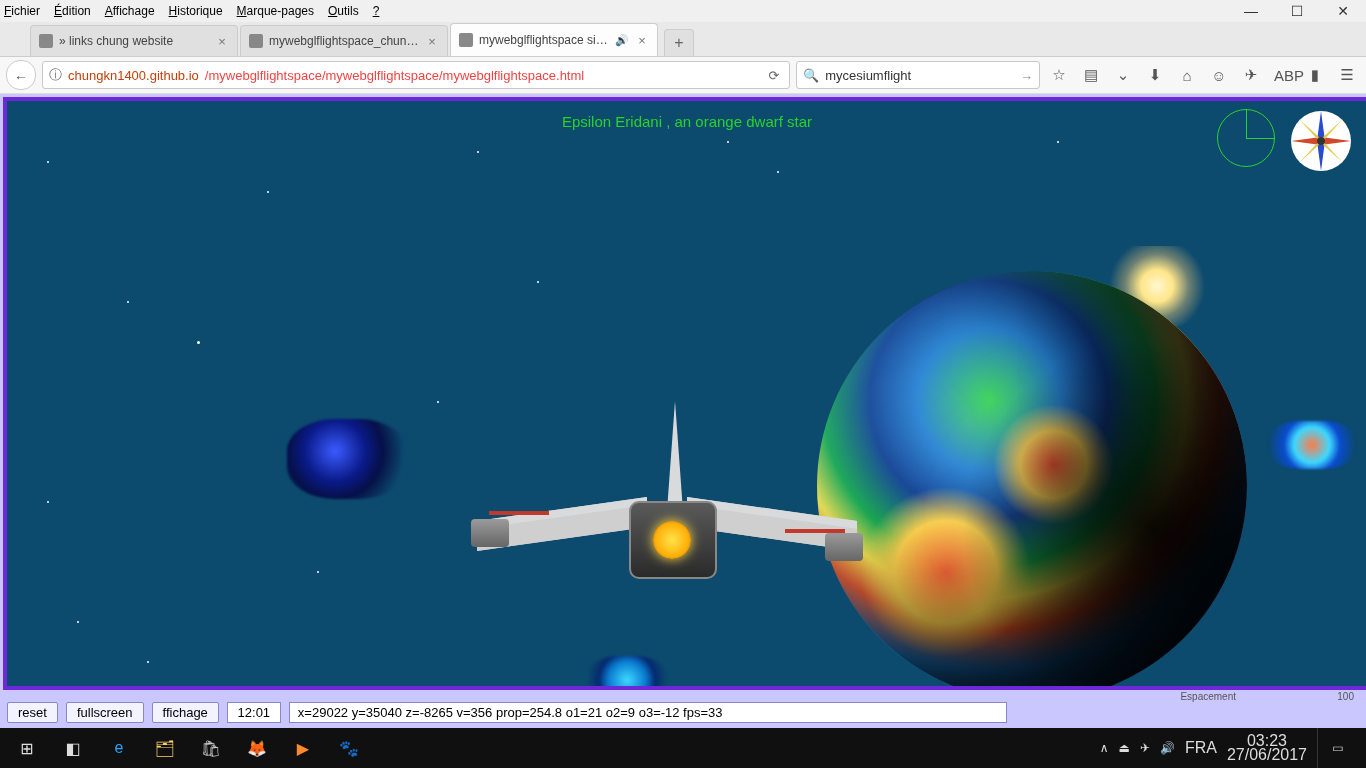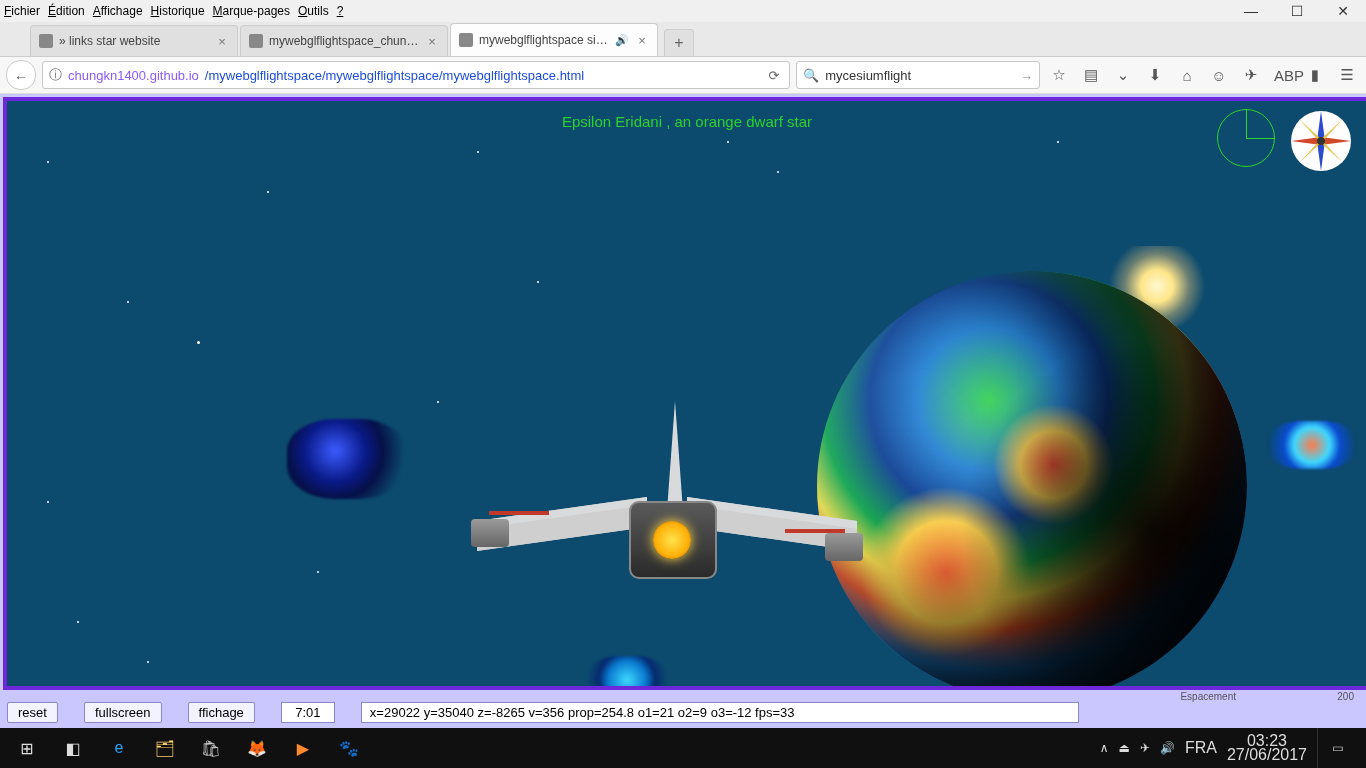--- a/index.html
+++ b/index.html
@@ -1,38 +1,38 @@
 <!DOCTYPE html>
 <html><head>
 <meta charset="utf-8">
 <style>
   html,body{margin:0;padding:0;width:1366px;height:768px;overflow:hidden;font-family:"Segoe UI",Tahoma,Arial,sans-serif;font-size:12px;background:#000;color:#000}
   
   .window{width:1366px;height:768px;background:#f0f0f0;display:flex;flex-direction:column;position:relative}
   
-  .menubar{height:22px;background:#f0f0f0;display:flex;align-items:center;padding:0 4px;gap:8px;font-size:12px}
+  .menubar{height:22px;background:#f0f0f0;display:flex;align-items:center;padding:0 4px;gap:14px;font-size:12px}
   .menubar .menuitem{cursor:default}
   .menubar .menuitem u{text-decoration:underline}
   .winbuttons{position:absolute;top:0;right:0;height:22px;display:flex}
   .winbuttons div{width:46px;height:22px;display:flex;align-items:center;justify-content:center;font-size:14px;color:#333}
   
   .tabstrip{height:34px;background:#e9e9e9;display:flex;align-items:flex-end;padding:0 0 0 30px;gap:2px;position:relative;border-bottom:1px solid #ccc}
   .tab{height:30px;min-width:190px;max-width:200px;background:#e0e0e0;border:1px solid #ccc;border-bottom:none;border-radius:4px 4px 0 0;display:flex;align-items:center;padding:0 8px;gap:6px;color:#444;font-size:12px;position:relative}
   .tab.active{background:#fdfdfd;height:32px}
   .tab .favicon{width:14px;height:14px;background:#888;border-radius:2px;flex:0 0 auto}
   .tab .title{flex:1 1 auto;white-space:nowrap;overflow:hidden;text-overflow:ellipsis}
   .tab .audio{width:14px;height:14px;flex:0 0 auto;display:flex;align-items:center;justify-content:center;color:#666;font-size:11px}
   .tab .close{width:14px;height:14px;flex:0 0 auto;display:flex;align-items:center;justify-content:center;color:#777;font-size:13px}
   .newtab{width:28px;height:26px;display:flex;align-items:center;justify-content:center;color:#666;font-size:16px;border:1px solid #ccc;border-bottom:none;border-radius:4px 4px 0 0;background:#e0e0e0;margin-left:4px}
   
   .toolbar{height:36px;background:#f7f7f7;display:flex;align-items:center;padding:0 6px;gap:6px;border-bottom:1px solid #ddd}
   .tbtn{width:28px;height:28px;border:1px solid #ccc;border-radius:14px;display:flex;align-items:center;justify-content:center;color:#555;background:#fff;font-size:14px}
   .urlbox{flex:1 1 auto;height:26px;border:1px solid #c8c8c8;border-radius:3px;background:#fff;display:flex;align-items:center;padding:0 6px;gap:6px;color:#777;font-size:13px}
-  .urlbox .domain{color:#8b5cf6}
-  .urlbox .path{color:#1d4ed8}
+  .urlbox .domain{color:#c2410c}
+  .urlbox .path{color:#ef4444}
   .urlbox .reload{margin-left:auto;color:#666;width:18px;text-align:center}
   .searchbox{flex:0 0 230px;height:26px;border:1px solid #c8c8c8;border-radius:3px;background:#fff;display:flex;align-items:center;padding:0 6px;gap:6px;color:#333;font-size:13px}
   .searchbox .go{margin-left:auto;color:#888}
   .iconrow{display:flex;gap:14px;align-items:center;color:#555;font-size:15px;padding:0 4px}
   .iconrow span{width:18px;text-align:center}
   
   .page{flex:1 1 auto;background:#cac7ff;padding:3px;position:relative}
   .space{width:100%;height:585px;background:#0c4a6e;position:relative;overflow:hidden;border:4px solid #6d28d9}
   .caption{position:absolute;top:12px;left:50%;transform:translateX(-50%);color:#2bd22b;font-size:15px;white-space:nowrap}
   
@@ -65,21 +65,21 @@
   .ship .stripeL{position:absolute;left:12px;top:110px;width:60px;height:4px;background:#c0392b}
   .ship .stripeR{position:absolute;right:12px;top:128px;width:60px;height:4px;background:#c0392b}
   
   .hud{position:absolute;top:8px;right:14px;display:flex;gap:14px}
   .hud1{width:56px;height:56px;border:1px solid #2bd22b;border-radius:50%;position:relative}
   .hud1::before{content:"";position:absolute;left:50%;top:0;width:1px;height:28px;background:#2bd22b}
   .hud1::after{content:"";position:absolute;left:50%;top:28px;width:28px;height:1px;background:#2bd22b}
   .compass{width:64px;height:64px;position:relative}
   .compass svg{width:64px;height:64px}
   
-  .simbar{position:absolute;left:3px;right:3px;bottom:3px;height:26px;background:#cac7ff;display:flex;align-items:center;gap:26px;padding:0 4px;font-size:13px}
+  .simbar{position:absolute;left:3px;right:3px;bottom:3px;height:26px;background:#cac7ff;display:flex;align-items:center;gap:8px;padding:0 4px;font-size:13px}
   .simbar .btn{border:1px solid #8a86c8;background:#f3f2ff;padding:2px 10px;border-radius:2px}
   .simbar .inp{border:1px solid #8a86c8;background:#fff;padding:2px 6px;min-width:40px;text-align:center}
   .simbar .readout{border:1px solid #8a86c8;background:#fff;padding:2px 8px;flex:0 0 auto;min-width:700px}
   
   .taskbar{height:40px;background:#101010;display:flex;align-items:center;padding:0 4px;gap:4px;color:#fff;position:relative}
   .taskbar .tb{width:46px;height:40px;display:flex;align-items:center;justify-content:center;font-size:16px;color:#ddd}
   .taskbar .tb.edge{color:#29a3ff}
   .taskbar .tb.files{color:#ffd36b}
   .taskbar .tb.store{color:#ccc}
   .taskbar .tb.ff{color:#ff9a2a}
@@ -110,21 +110,21 @@
       <span class="menuitem"><u>A</u>ffichage</span>
       <span class="menuitem"><u>H</u>istorique</span>
       <span class="menuitem"><u>M</u>arque-pages</span>
       <span class="menuitem"><u>O</u>utils</span>
       <span class="menuitem"><u>?</u></span>
     </div>
 
   <div class="tabstrip" id="tabstrip">
   <div class="tab">
         <div class="favicon fav-yellow"></div>
-        <div class="title">» links star website</div>
+        <div class="title">» links chung website</div>
         <div class="close">×</div>
       </div>
       <div class="tab">
         <div class="favicon fav-blue"></div>
         <div class="title">mywebglflightspace_chun…</div>
         <div class="close">×</div>
       </div>
       <div class="tab active">
         <div class="favicon fav-orange"></div>
         <div class="title">mywebglflightspace si…</div>
@@ -212,24 +212,24 @@
             <circle cx="32" cy="32" r="4" fill="#333"></circle>
           </svg>
         </div>
       </div>
     </div>
 
     <div class="simbar">
       <div class="btn">reset</div>
       <div class="btn">fullscreen</div>
       <div class="btn">ffichage</div>
-      <div class="inp">7:01</div>
+      <div class="inp">12:01</div>
       <div class="readout">x=29022  y=35040  z=-8265  v=356  prop=254.8  o1=21 o2=9 o3=-12 fps=33</div>
     </div>
-    <div style="position:absolute;right:12px;bottom:26px;font-size:10px;color:#555">200</div>
+    <div style="position:absolute;right:12px;bottom:26px;font-size:10px;color:#555">100</div>
     <div style="position:absolute;right:130px;bottom:26px;font-size:10px;color:#555">Espacement</div>
   </div>
 
   <div class="taskbar">
     <div id="tbapps" style="display:flex">
         <div class="tb ">⊞</div>
         <div class="tb ">◧</div>
         <div class="tb edge">e</div>
         <div class="tb files">🗂</div>
         <div class="tb store">🛍</div>

